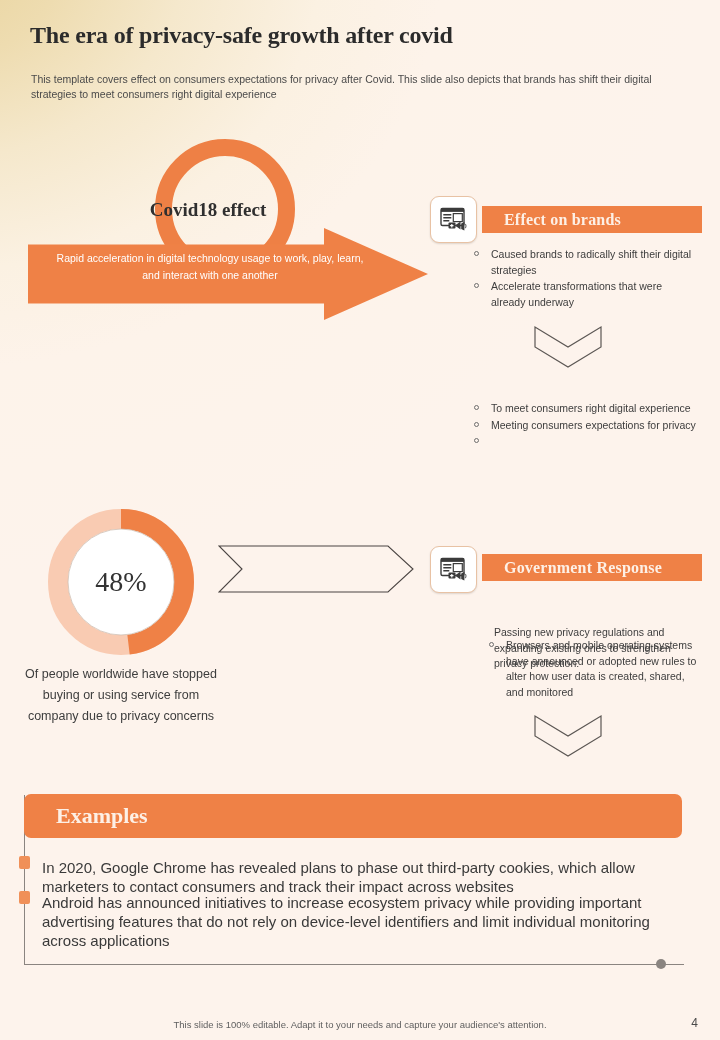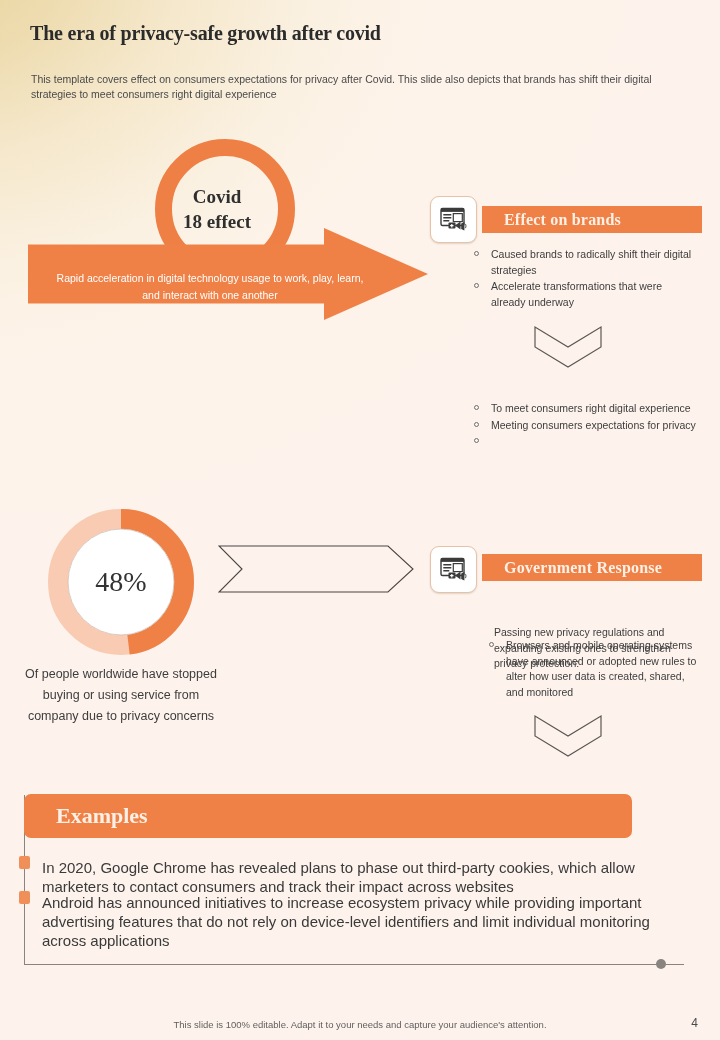--- a/index.html
+++ b/index.html
@@ -27,21 +27,21 @@
         #fdf3ec 100%);
     overflow: hidden;
   }
 
   
   .page-title {
     position: absolute;
     left: 30px;
     top: 22px;
     font-family: "Liberation Serif", serif;
-    font-size: 20px;
+    font-size: 24px;
     font-weight: bold;
     letter-spacing: -0.2px;
     color: #2b2b2b;
     white-space: nowrap;
   }
   .page-subtitle {
     position: absolute;
     left: 31px;
     top: 72px;
     width: 660px;
@@ -57,26 +57,26 @@
     top: 139px;
     width: 140px;
     height: 140px;
     border-radius: 50%;
     border: 17px solid #ee8045;
     box-sizing: border-box;
     background: transparent;
   }
   .covid-label {
     position: absolute;
-    left: 147px;
+    left: 138px;
     top: 139px;
     width: 140px;
     height: 140px;
     display: flex;
-    flex-direction: column;
+    flex-direction: row;
     align-items: center;
     justify-content: center;
     font-family: "Liberation Serif", serif;
     font-size: 19px;
     font-weight: bold;
     color: #2f2f2f;
     line-height: 25px;
     text-align: center;
   }
 
@@ -92,21 +92,20 @@
   }
   .big-arrow-text {
     position: absolute;
     left: 55px;
     top: 250px;
     width: 310px;
     text-align: center;
     font-size: 10.5px;
     line-height: 17px;
     color: #ffffff;
-    margin-top: 20px;
   }
 
   
   .icon-tile {
     position: absolute;
     width: 47px;
     height: 47px;
     border-radius: 9px;
     background: #ffffff;
     border: 1px solid #e8c2a4;
@@ -208,21 +207,21 @@
     height: 170px;
     border: 1px solid #8a8480;
     border-top: none;
     border-right: none;
     box-sizing: border-box;
   }
   .ex-bar {
     position: absolute;
     left: 24px;
     top: 794px;
-    width: 608px;
+    width: 658px;
     height: 44px;
     background: #ef8146;
     border-radius: 7px;
     display: flex;
     align-items: center;
   }
   .ex-bar span {
     font-family: "Liberation Serif", serif;
     font-weight: bold;
     font-size: 22px;

